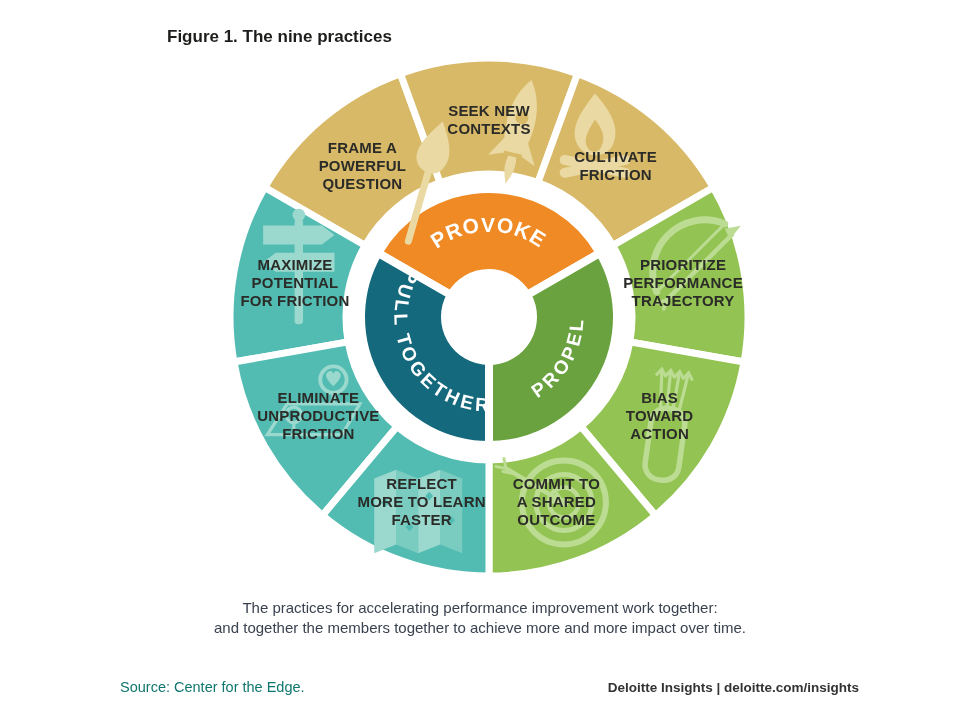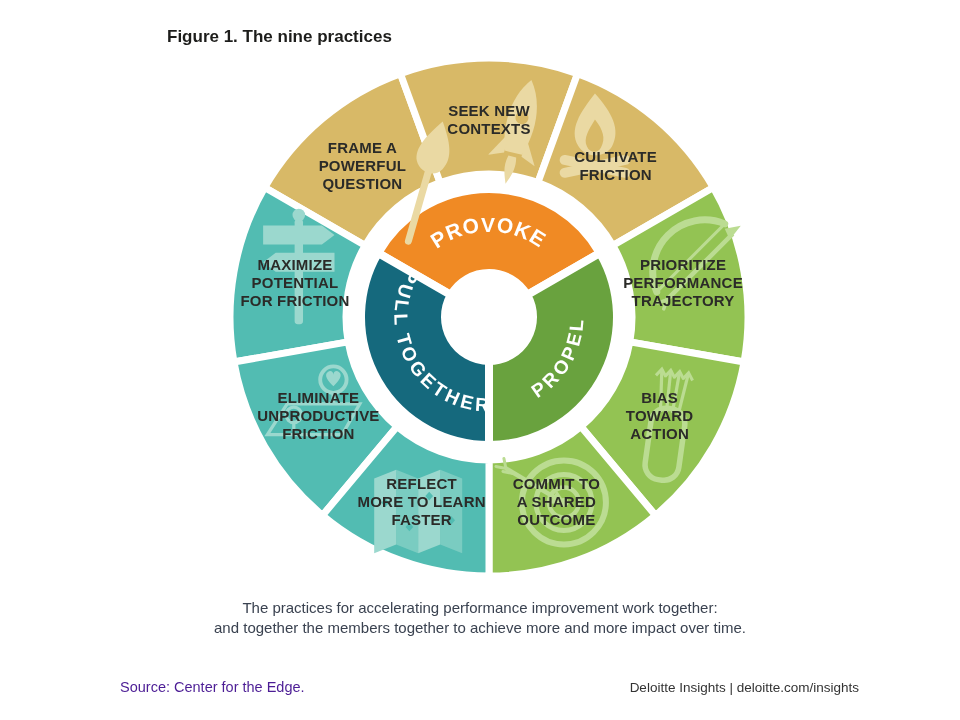--- a/index.html
+++ b/index.html
@@ -5,22 +5,22 @@
   html,body{margin:0;padding:0;background:#ffffff;}
   body{width:960px;height:720px;position:relative;overflow:hidden;
        font-family:"Liberation Sans","DejaVu Sans",sans-serif;}
   .title{position:absolute;left:121px;top:27px;font-size:17px;font-weight:bold;color:#1d1d1b;margin-left:46px;}
   #wheel{position:absolute;left:0;top:0;}
   svg text{font-family:"Liberation Sans","DejaVu Sans",sans-serif;}
   .seg-label{font-size:15px;font-weight:bold;fill:#2b2b28;letter-spacing:.2px;}
   .hub-label{font-weight:bold;fill:#ffffff;}
   .caption{position:absolute;left:0;top:598px;width:960px;text-align:center;
            font-size:15px;line-height:19.5px;color:#3a4250;}
-  .footer-source{position:absolute;left:120px;top:679px;font-size:14.5px;color:#4c1d95;}
-  .footer-brand{position:absolute;right:101px;top:680px;font-size:13.5px;font-weight:normal;color:#333333;}
+  .footer-source{position:absolute;left:120px;top:679px;font-size:14.5px;color:#0f766e;}
+  .footer-brand{position:absolute;right:101px;top:680px;font-size:13.5px;font-weight:bold;color:#333333;}
 </style>
 </head>
 <body>
 
 <div class="title">Figure 1. The nine practices</div>
 
 <svg id="wheel" width="960" height="720" viewBox="0 0 960 720">
     <defs>
       <path id="arc-provoke" d="M408.46,270.50 A93,93 0 0 1 569.54,270.50" fill="none"></path>
       <path id="arc-propel" d="M489.00,405.00 A88,88 0 0 0 565.21,273.00" fill="none"></path>

